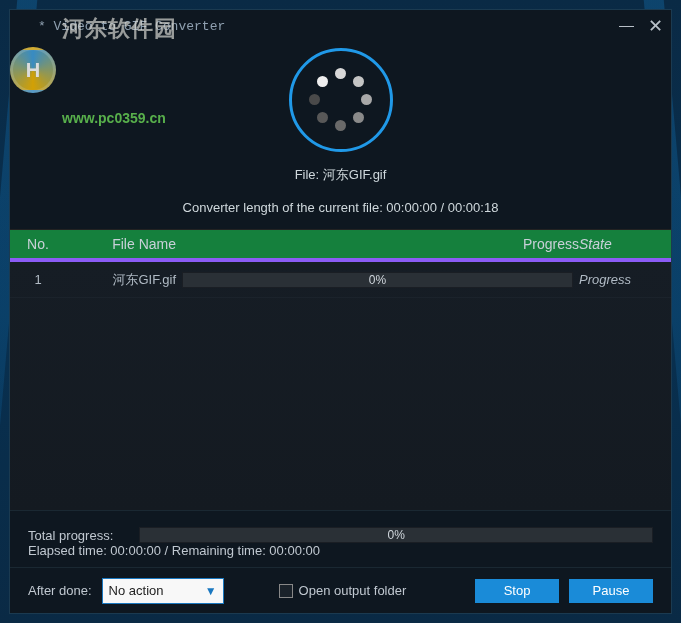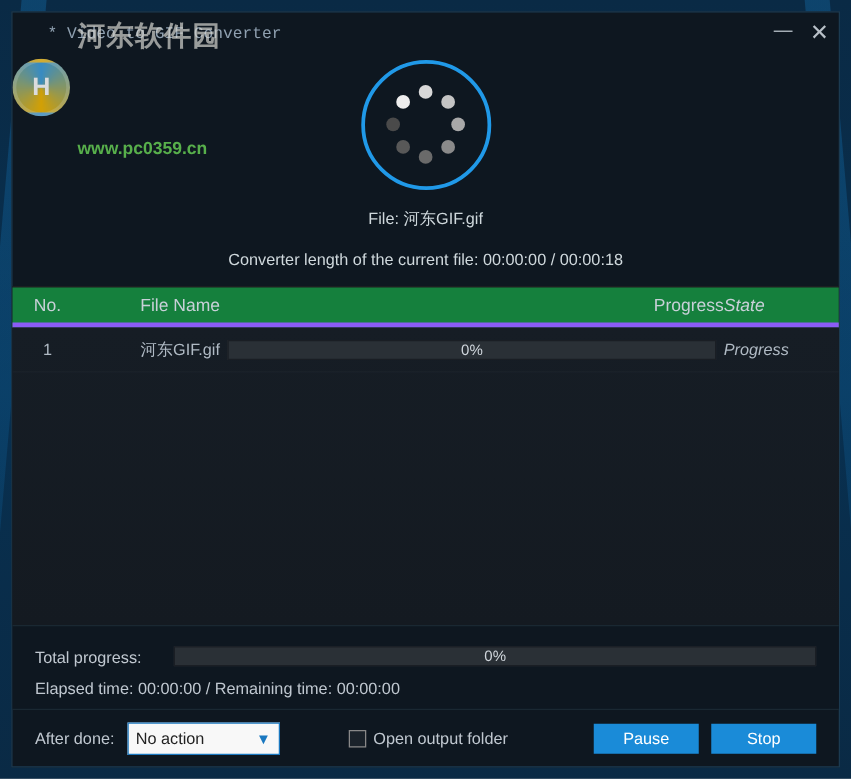--- a/index.html
+++ b/index.html
@@ -101,21 +101,21 @@
     .trow-prog .fill { position: absolute; left: 0; top: 0; bottom: 0; width: 0%; background: #2088d8; }
     .trow .col-name { text-align: right; padding-left: 10px; }
     .tbody { flex: 1; background: linear-gradient(180deg, #161d25 0%, #141a21 100%); }
 
     .bottom-section {
       border-top: 1px solid #1a2832;
       padding: 16px 18px 8px;
       color: #c0c8d0; font-size: 13px;
       background: #0e1720;
     }
-    .total-row { display: flex; align-items: center; gap: 26px; margin-bottom: 10px; }
+    .total-row { display: flex; align-items: center; gap: 26px; }
     .total-bar {
       flex: 1; height: 16px; background: #2a3036; border: 1px solid #1a1e24;
       display: flex; align-items: center; justify-content: center;
       position: relative; color: #d0d6dc; font-size: 12px;
     }
     .time-row { margin-bottom: 1px; }
 
     .footer {
       height: 46px; border-top: 1px solid #1a2832;
       display: flex; align-items: center; padding: 0 18px; gap: 10px;
@@ -219,17 +219,17 @@
     <span>After done:</span>
     <div class="select-wrap">
       <span>No action</span>
       <span class="chev">▼</span>
     </div>
     <label style="display:flex;align-items:center;cursor:pointer;margin-left:45px;">
       <span class="checkbox"></span>
       <span>Open output folder</span>
     </label>
     <div class="spacer"></div>
+    <div class="btn">Stop</div>
     <div class="btn">Pause</div>
-    <div class="btn">Stop</div>
   </div>
 
 </div>
 
 </body></html>

